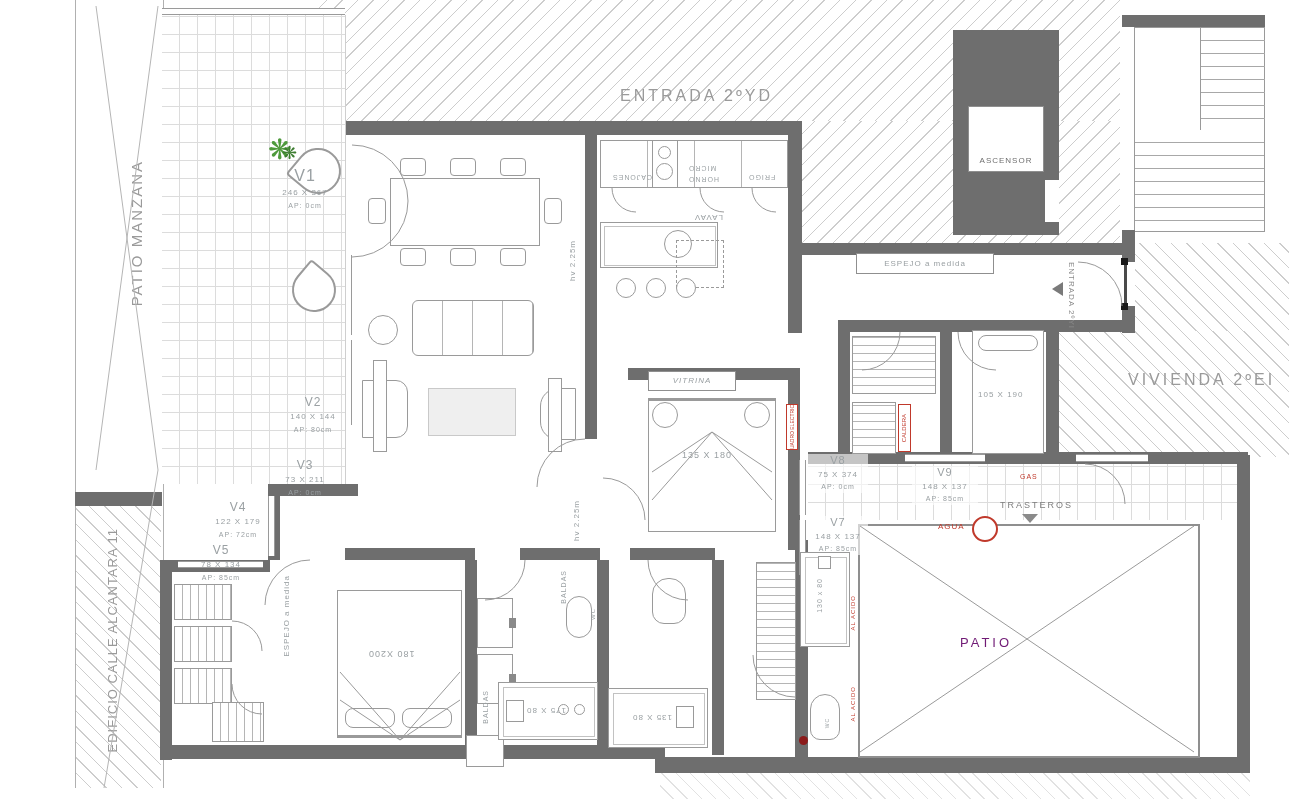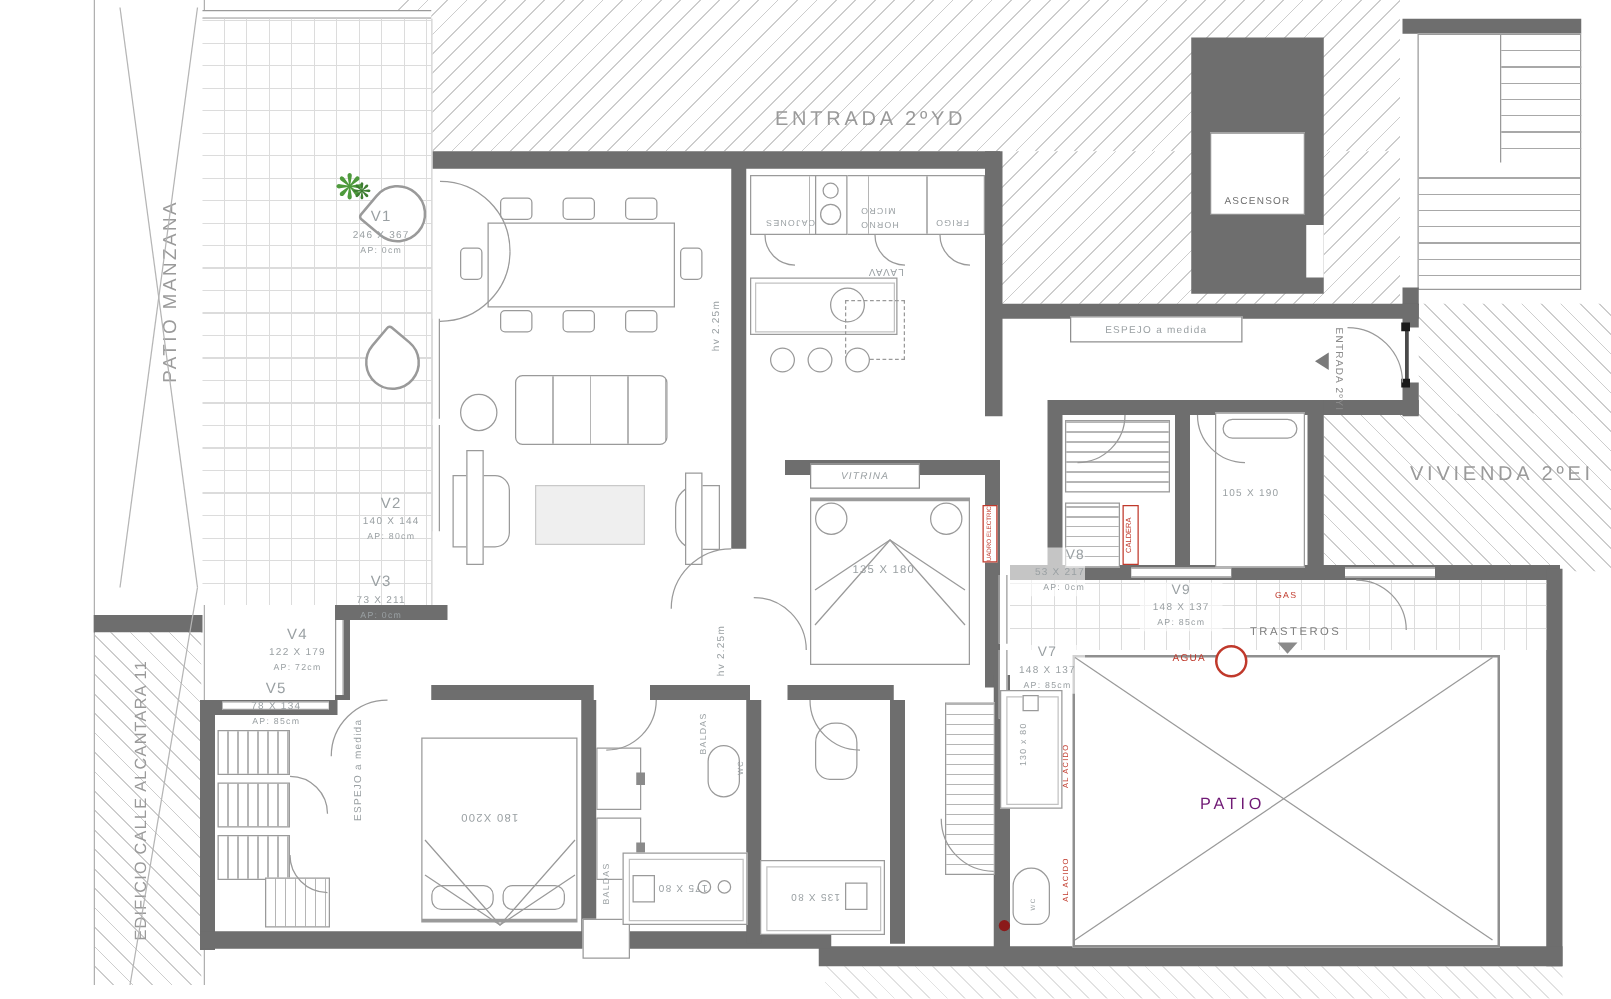--- a/index.html
+++ b/index.html
@@ -105,21 +105,21 @@
   <div class="win winV" style="left:799px;top:520px;width:7px;height:55px;"></div>
   <div class="win winH" style="left:905px;top:454px;width:80px;height:8px;"></div>
   <div class="win winH" style="left:1076px;top:454px;width:72px;height:8px;"></div>
 
   <div class="tiles" style="left:162px;top:15px;width:183px;height:469px;border-right:1px solid #cfcfcf;"></div>
   <div class="lbl" style="left:268px;top:132px;font-size:28px;color:#4e9a3c;">❋</div>
   <div class="lbl" style="left:282px;top:142px;font-size:18px;color:#3d7d30;">❋</div>
   <div class="furn" style="left:295px;top:148px;width:46px;height:46px;border-radius:50% 50% 50% 8%;transform:rotate(40deg);border-width:2px;"></div>
   <div class="furn" style="left:292px;top:268px;width:44px;height:44px;border-radius:50% 50% 50% 8%;transform:rotate(130deg);border-width:2px;"></div>
   <div class="lbl ctr" style="left:272px;top:166px;width:66px;">
-    <span style="font-size:12px;">V1</span><br>
+    <span style="font-size:16px;">V1</span><br>
     <span style="font-size:8px;">246 X 367</span><br>
     <span style="font-size:7px;">AP: 0cm</span>
   </div>
 
   <div class="lbl ctr" style="left:280px;top:395px;width:66px;">
     <span style="font-size:12px;">V2</span><br>
     <span style="font-size:8px;">140 X 144</span><br>
     <span style="font-size:7px;">AP: 80cm</span>
   </div>
   <div class="lbl ctr" style="left:272px;top:458px;width:66px;">
@@ -208,23 +208,23 @@
 
   <div class="tiles" style="left:808px;top:464px;width:429px;height:56px;"></div>
   <div class="lbl" style="left:1000px;top:500px;font-size:9px;letter-spacing:2px;color:#7d7d7d;">TRASTEROS</div>
   <div class="abs" style="left:1022px;top:514px;width:0;height:0;border-left:8px solid transparent;border-right:8px solid transparent;border-top:9px solid #8a8a8a;"></div>
   <div class="box" style="left:985px;top:527px;width:92px;height:54px;">
     <span class="lbl" style="position:static;font-size:8px;color:#6e6e6e;">MONTACARGAS</span>
   </div>
   <div class="abs" style="left:858px;top:524px;width:338px;height:230px;border:2px solid #8f8f8f;background:#fff;"></div>
   <div class="lbl" style="left:960px;top:635px;font-size:13px;letter-spacing:3px;color:#701a75;">PATIO</div>
 
-  <div class="lbl ctr" style="left:808px;top:438px;width:60px;background:rgba(255,255,255,.6);text-align:right;">
+  <div class="lbl ctr" style="left:808px;top:454px;width:60px;background:rgba(255,255,255,.6);">
     <span style="font-size:11px;">V8</span><br>
-    <span style="font-size:8px;">53 X 217</span><br>
+    <span style="font-size:8px;">75 X 374</span><br>
     <span style="font-size:7px;">AP: 0cm</span>
   </div>
   <div class="lbl ctr" style="left:912px;top:466px;width:66px;background:rgba(255,255,255,.6);">
     <span style="font-size:11px;">V9</span><br>
     <span style="font-size:8px;">148 X 137</span><br>
     <span style="font-size:7px;">AP: 85cm</span>
   </div>
   <div class="lbl ctr" style="left:808px;top:516px;width:60px;background:rgba(255,255,255,.6);">
     <span style="font-size:11px;">V7</span><br>
     <span style="font-size:8px;">148 X 137</span><br>

